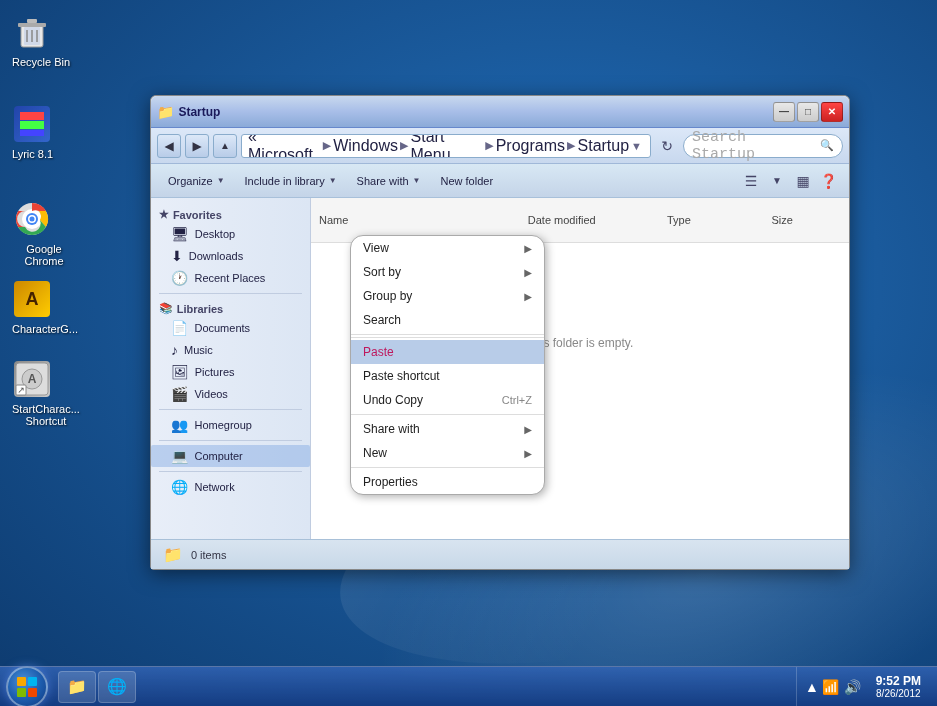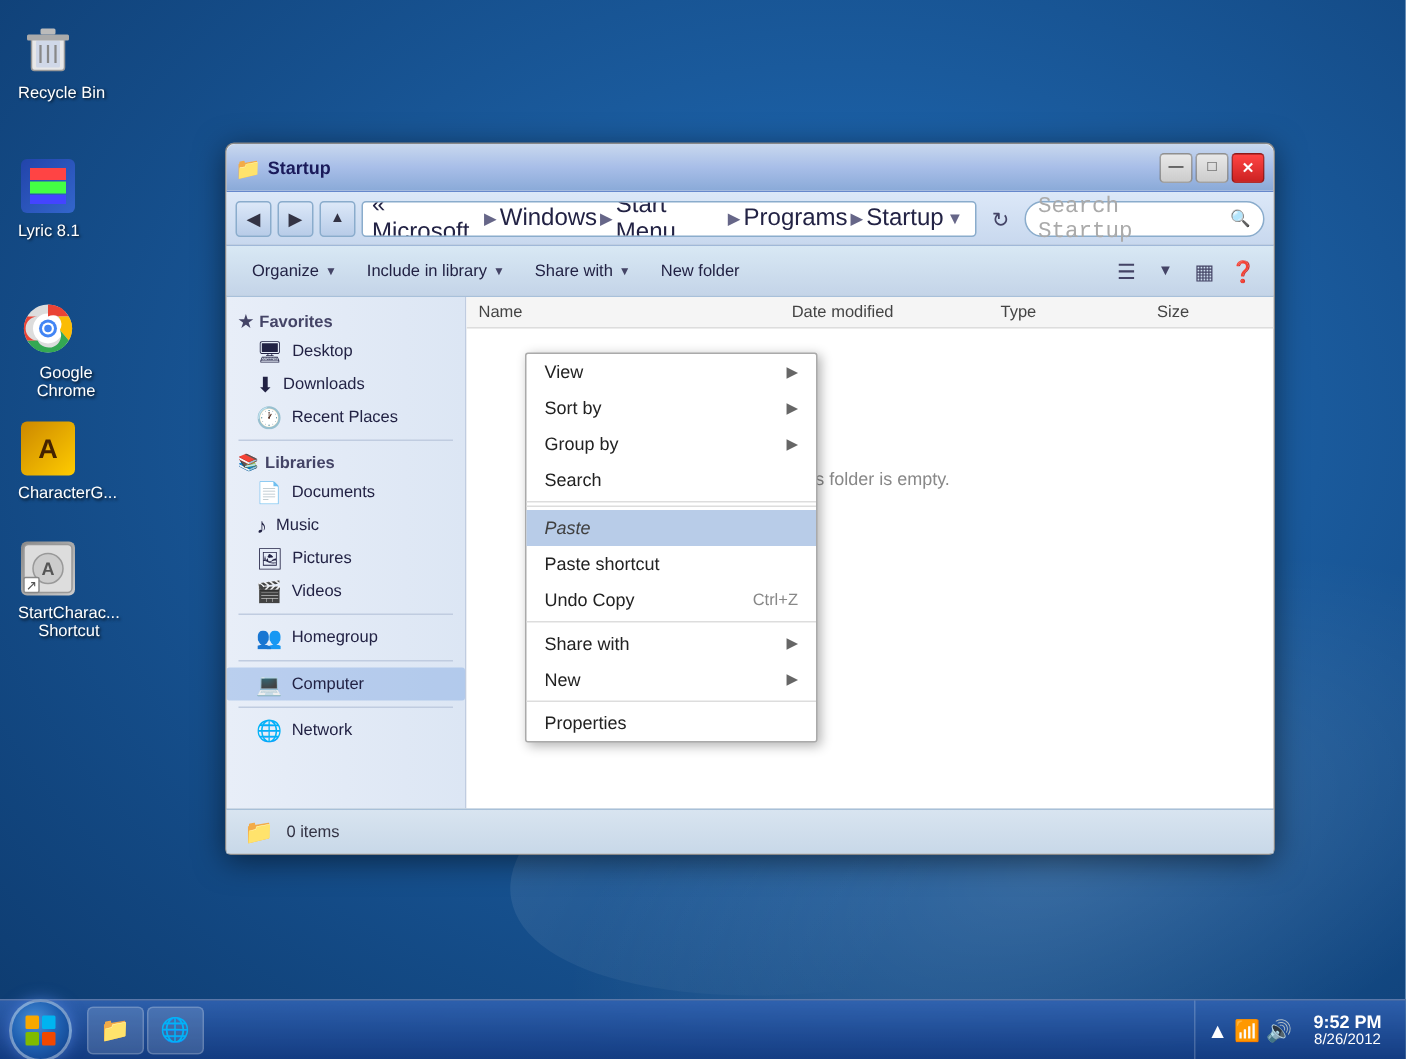--- a/index.html
+++ b/index.html
@@ -362,21 +362,21 @@
     .file-list {
       flex: 1;
       background: white;
       overflow-y: auto;
     }
     .file-list-header {
       display: flex;
       align-items: center;
       border-bottom: 1px solid #ddd;
       background: #f5f5f5;
-      padding: 4px 8px;
+      padding: 16px 8px;
       font-size: 11px;
       color: #444;
     }
     .col-name { flex: 3; cursor: pointer; }
     .col-date { flex: 2; cursor: pointer; }
     .col-type { flex: 1.5; cursor: pointer; }
     .col-size { flex: 1; cursor: pointer; text-align: right; }
     .col-header { display: flex; align-items: center; gap: 2px; }
     .empty-folder {
       display: flex;
@@ -405,31 +405,31 @@
     .context-menu {
       position: absolute;
       top: 235px;
       left: 350px;
       width: 195px;
       background: white;
       border: 1px solid #aaa;
       box-shadow: 2px 2px 8px rgba(0,0,0,0.3);
       z-index: 200;
       font-size: 12px;
-      border-radius: 2px;
+      border-radius: 13px;
     }
     .ctx-item {
       padding: 5px 12px;
       cursor: pointer;
       display: flex;
       align-items: center;
       justify-content: space-between;
       color: #222;
     }
-    .ctx-item.highlighted { background: #b8cce8; color: #404040; font-style: italic; }
+    .ctx-item.highlighted { background: #b8cce8; color: #be185d; }
     .ctx-divider { height: 1px; background: #ddd; margin: 2px 0; }
     .ctx-submenu-arrow { color: #666; font-size: 10px; }
     .ctx-shortcut { color: #888; font-size: 11px; }
 
     
     .lyric-icon { background: linear-gradient(135deg, #2244aa, #3366cc); border-radius: 4px; width: 36px; height: 36px; display: flex; align-items: center; justify-content: center; }
     .character-icon { background: linear-gradient(135deg, #cc8800, #ffcc00); border-radius: 4px; width: 36px; height: 36px; display: flex; align-items: center; justify-content: center; font-size: 18px; color: #442200; font-weight: bold; }
     .startcharmap-icon { background: linear-gradient(135deg, #888, #ccc); border-radius: 4px; width: 36px; height: 36px; display: flex; align-items: center; justify-content: center; }
   </style>
 </head>

